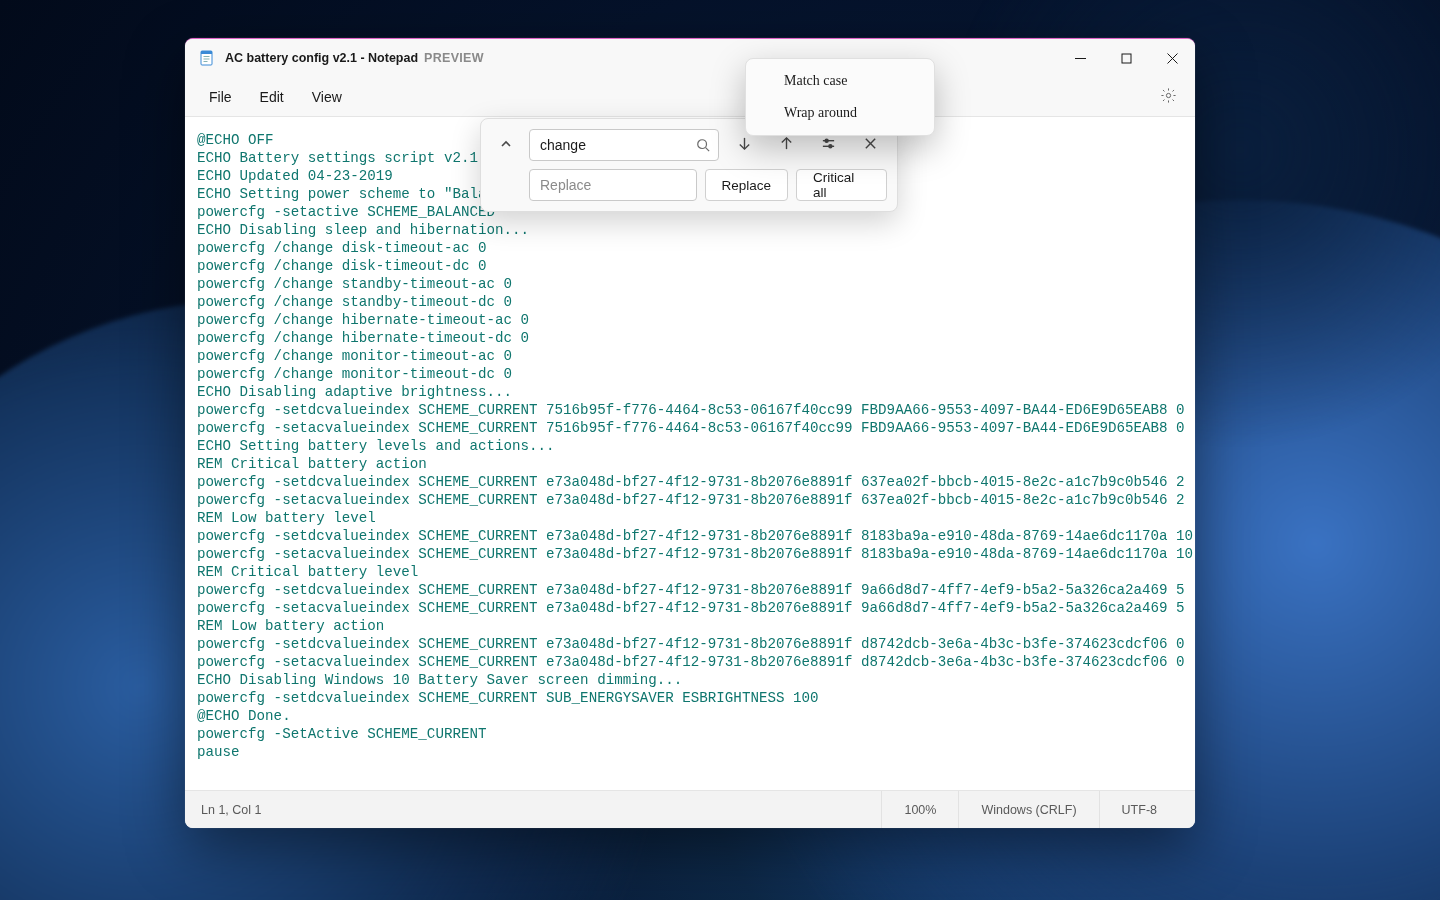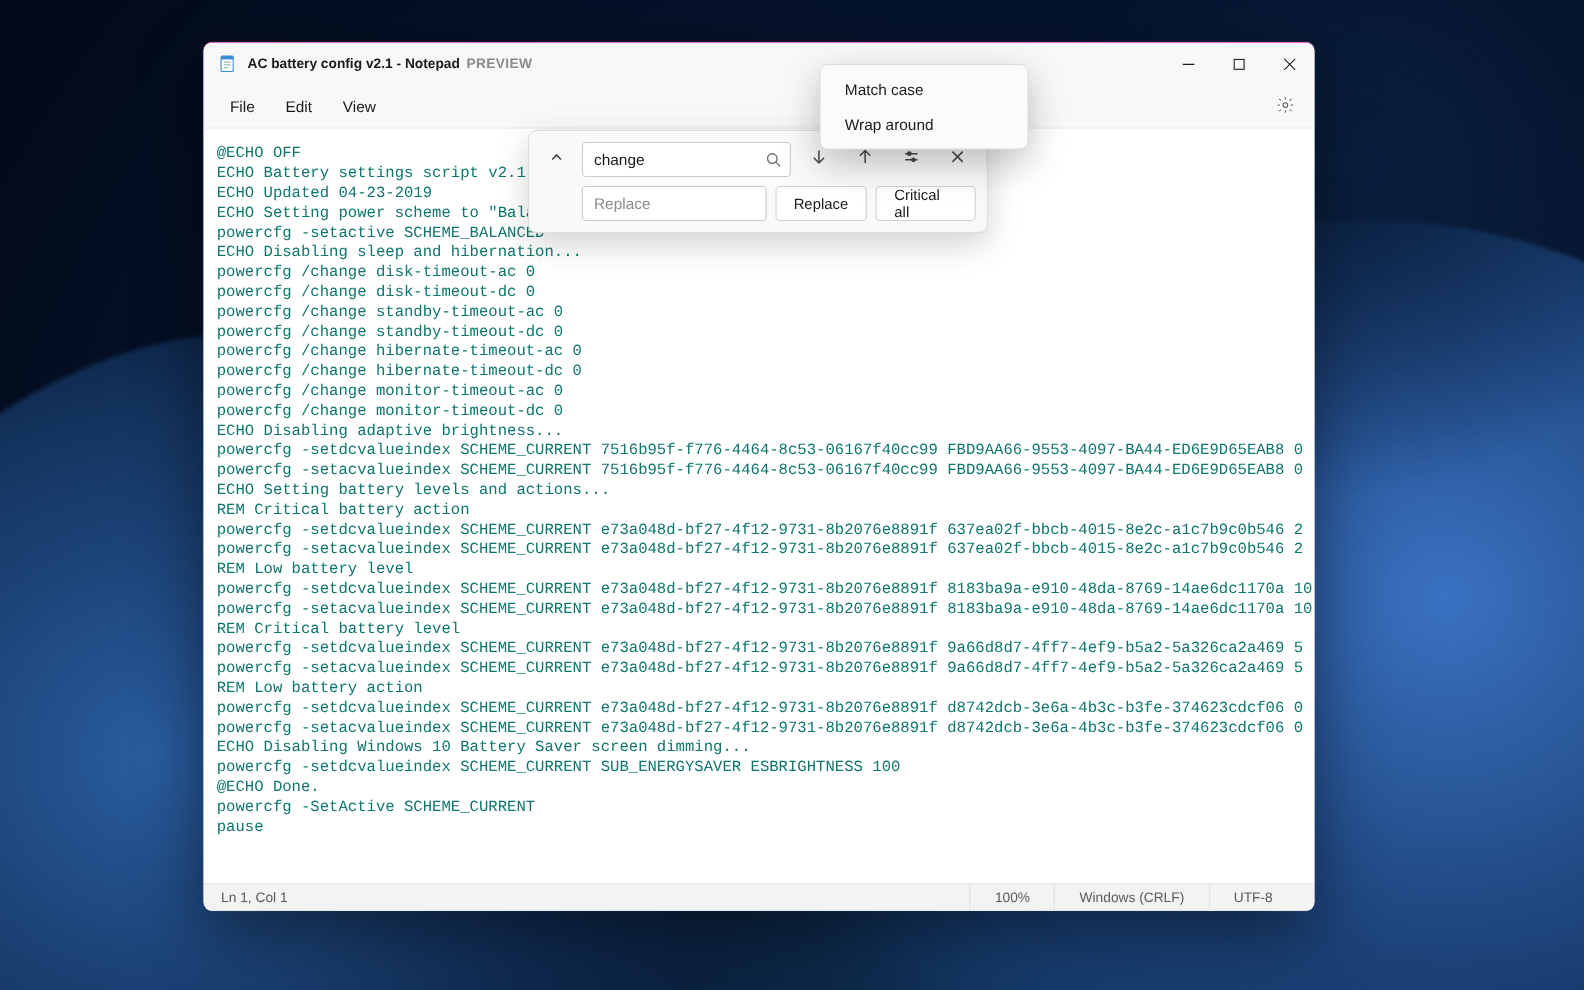--- a/index.html
+++ b/index.html
@@ -82,21 +82,21 @@
     font-size: 14.2px;
     line-height: 18px;
     white-space: pre;
     color: #0f766e;
     overflow: hidden;
     background: #fff;
   }
 
   
   .statusbar {
-    height: 25px;
+    height: 38px;
     background: #f3f3f3;
     border-top: 1px solid #e5e5e5;
     display: flex; align-items: center;
     font-size: 12.5px; color: #5a5a5a;
     padding: 0 16px;
   }
   .statusbar .spacer { flex: 1; }
   .statusbar .cell {
     padding: 0 22px;
     border-left: 1px solid #e2e2e2;
@@ -170,21 +170,22 @@
     left: 745px; top: 58px;
     width: 190px;
     background: #fbfbfb;
     border: 1px solid #e0e0e0;
     border-radius: 8px;
     box-shadow: 0 12px 34px rgba(0,0,0,.25);
     padding: 6px 0;
     font-size: 14px; color: #1a1a1a;
   }
   .flyout-item {
-    padding: 8px 22px;
+    padding: 8px 38px;
+    font-family: Liberation Serif, serif;
   }
 </style>
 </head>
 <body>
 
 <div class="bloom a"></div>
 <div class="bloom b"></div>
 <div class="bloom c"></div>
 
 <div class="window">

